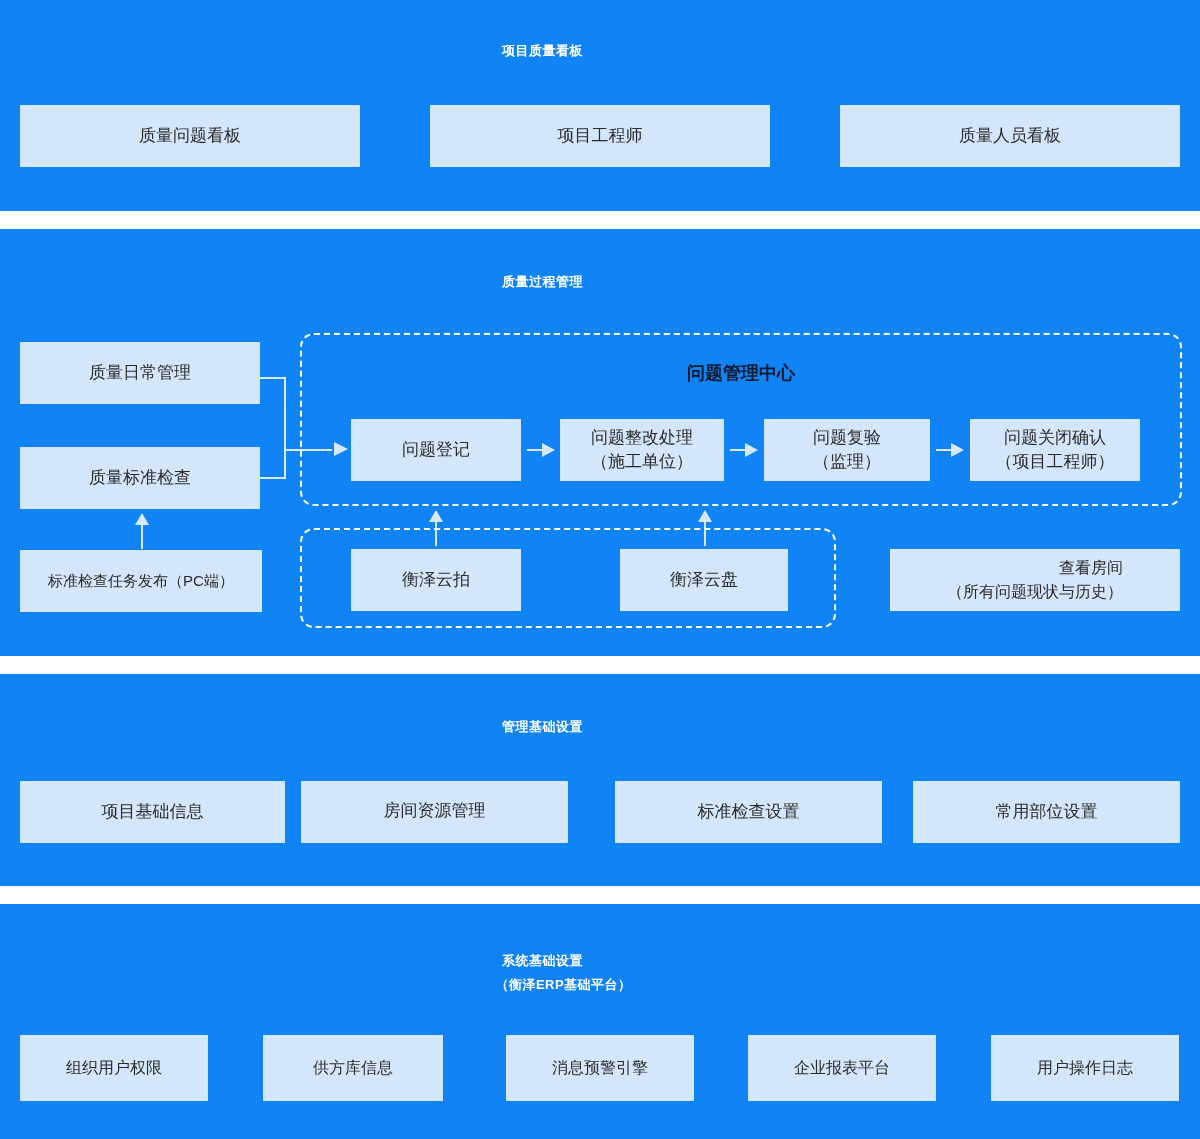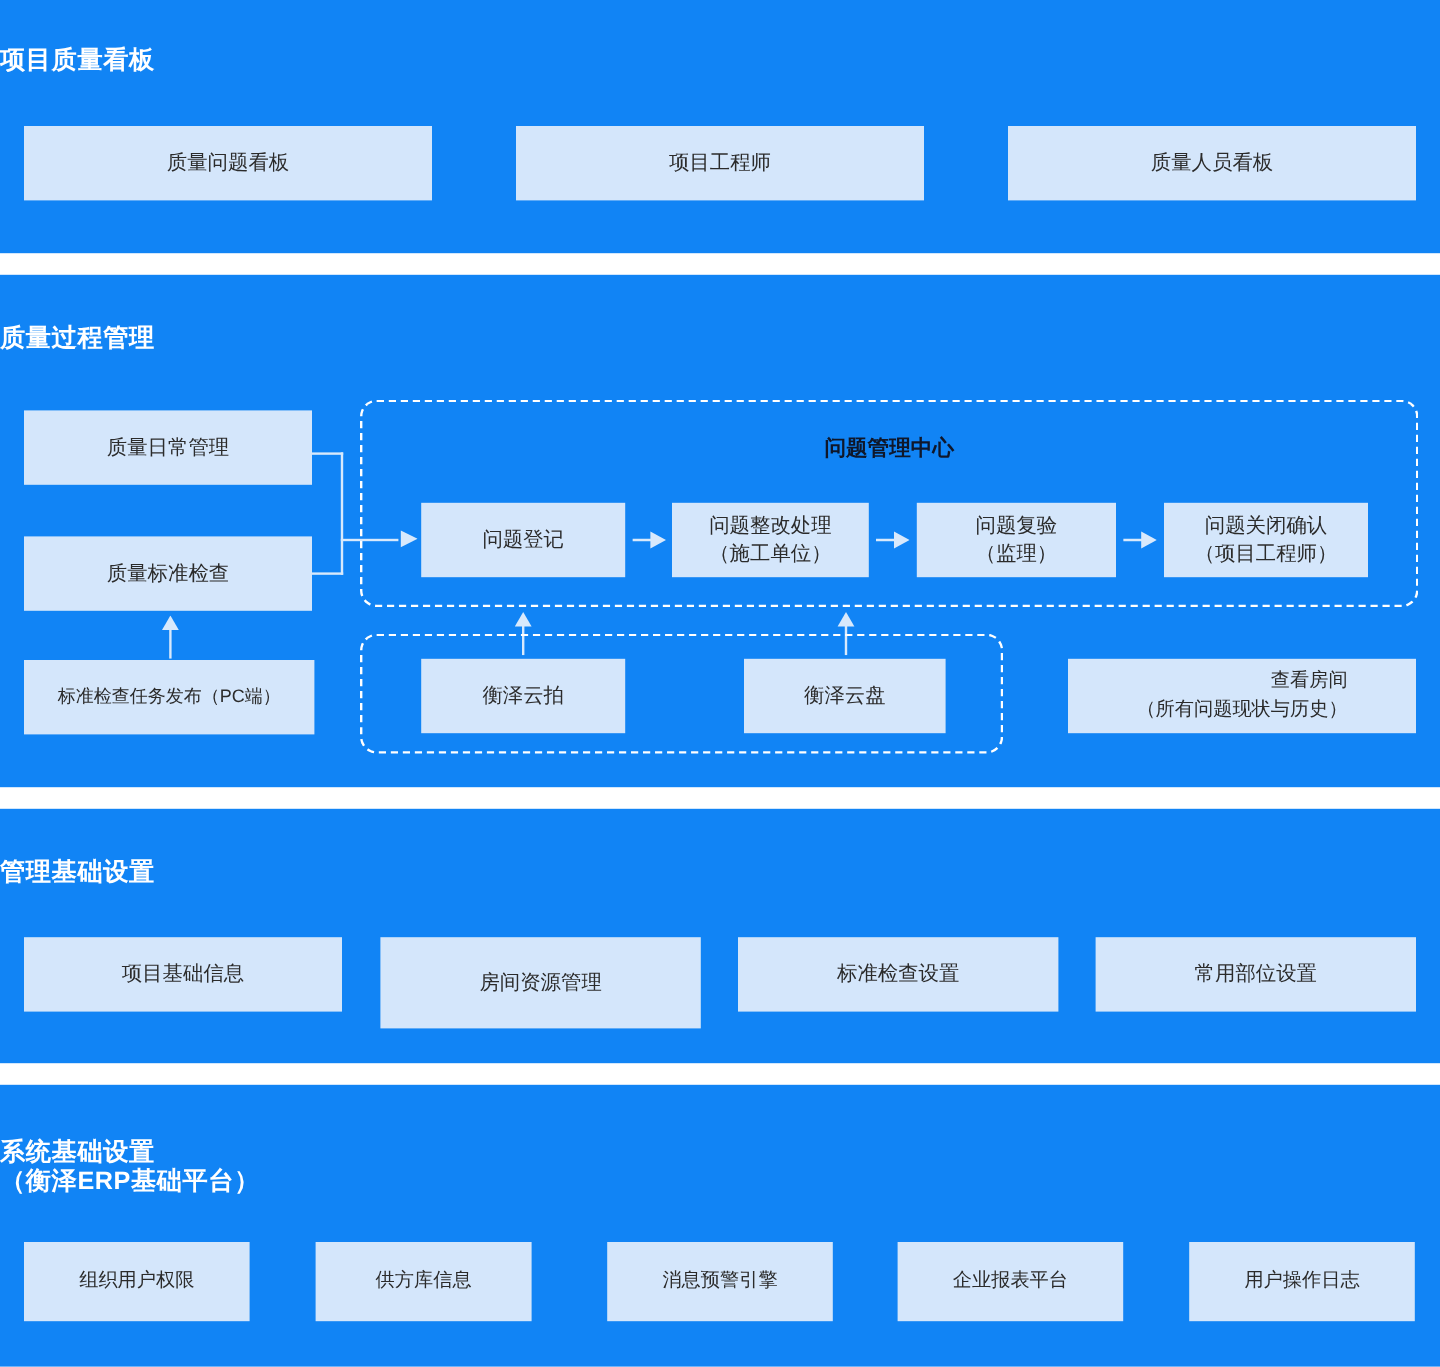--- a/index.html
+++ b/index.html
@@ -29,22 +29,23 @@
   }
   #band-kanban   { top: 0px;   height: 211px; }
   #band-process  { top: 229px; height: 427px; padding-left: 37px; }
   #band-mgmt     { top: 674px; height: 212px; }
   #band-system   { top: 904px; height: 235px; }
 
   .band-title {
     position: absolute;
     left: 0;
     width: 1085px;
+    text-align: center;
     color: #ffffff;
-    font-size: 21px;
+    font-size: 13px;
     font-weight: bold;
     line-height: 26px;
     letter-spacing: 0.5px;
   }
 
   
   .tile {
     position: absolute;
     background: #D4E6FB;
     color: #2b2b2b;
@@ -191,30 +192,30 @@
         <div>（所有问题现状与历史）</div>
       </div>
     </div>
   </div>
 
   <div class="band" id="band-mgmt">
     <div class="band-title" style="top:40px;">管理基础设置</div>
 
     <div class="tile" style="left:20px; top:107px; width:265px; height:62px;">项目基础信息</div>
 
-    <div class="tile" style="left:317px; top:107px; width:267px; height:76px;">房间资源管理</div>
+    <div class="tile" style="left:301px; top:107px; width:267px; height:62px;font-family:Liberation Mono, monospace;">房间资源管理</div>
 
     <div class="tile" style="left:615px; top:107px; width:267px; height:62px;">标准检查设置</div>
 
     <div class="tile" style="left:913px; top:107px; width:267px; height:62px;">常用部位设置</div>
   </div>
 
   <div class="band" id="band-system">
     <div class="band-title" style="top:44px;">系统基础设置</div>
-    <div class="band-title" style="top:68px;">（衡泽ERP基础平台）</div>
+    <div class="band-title" style="top:68px;padding-left:21px;">（衡泽ERP基础平台）</div>
 
     <div class="tile small" style="left:20px; top:131px; width:188px; height:66px;">组织用户权限</div>
 
     <div class="tile small" style="left:263px; top:131px; width:180px; height:66px;">供方库信息</div>
 
     <div class="tile small" style="left:506px; top:131px; width:188px; height:66px;">消息预警引擎</div>
 
     <div class="tile small" style="left:748px; top:131px; width:188px; height:66px;">企业报表平台</div>
 
     <div class="tile small" style="left:991px; top:131px; width:188px; height:66px;">用户操作日志</div>

